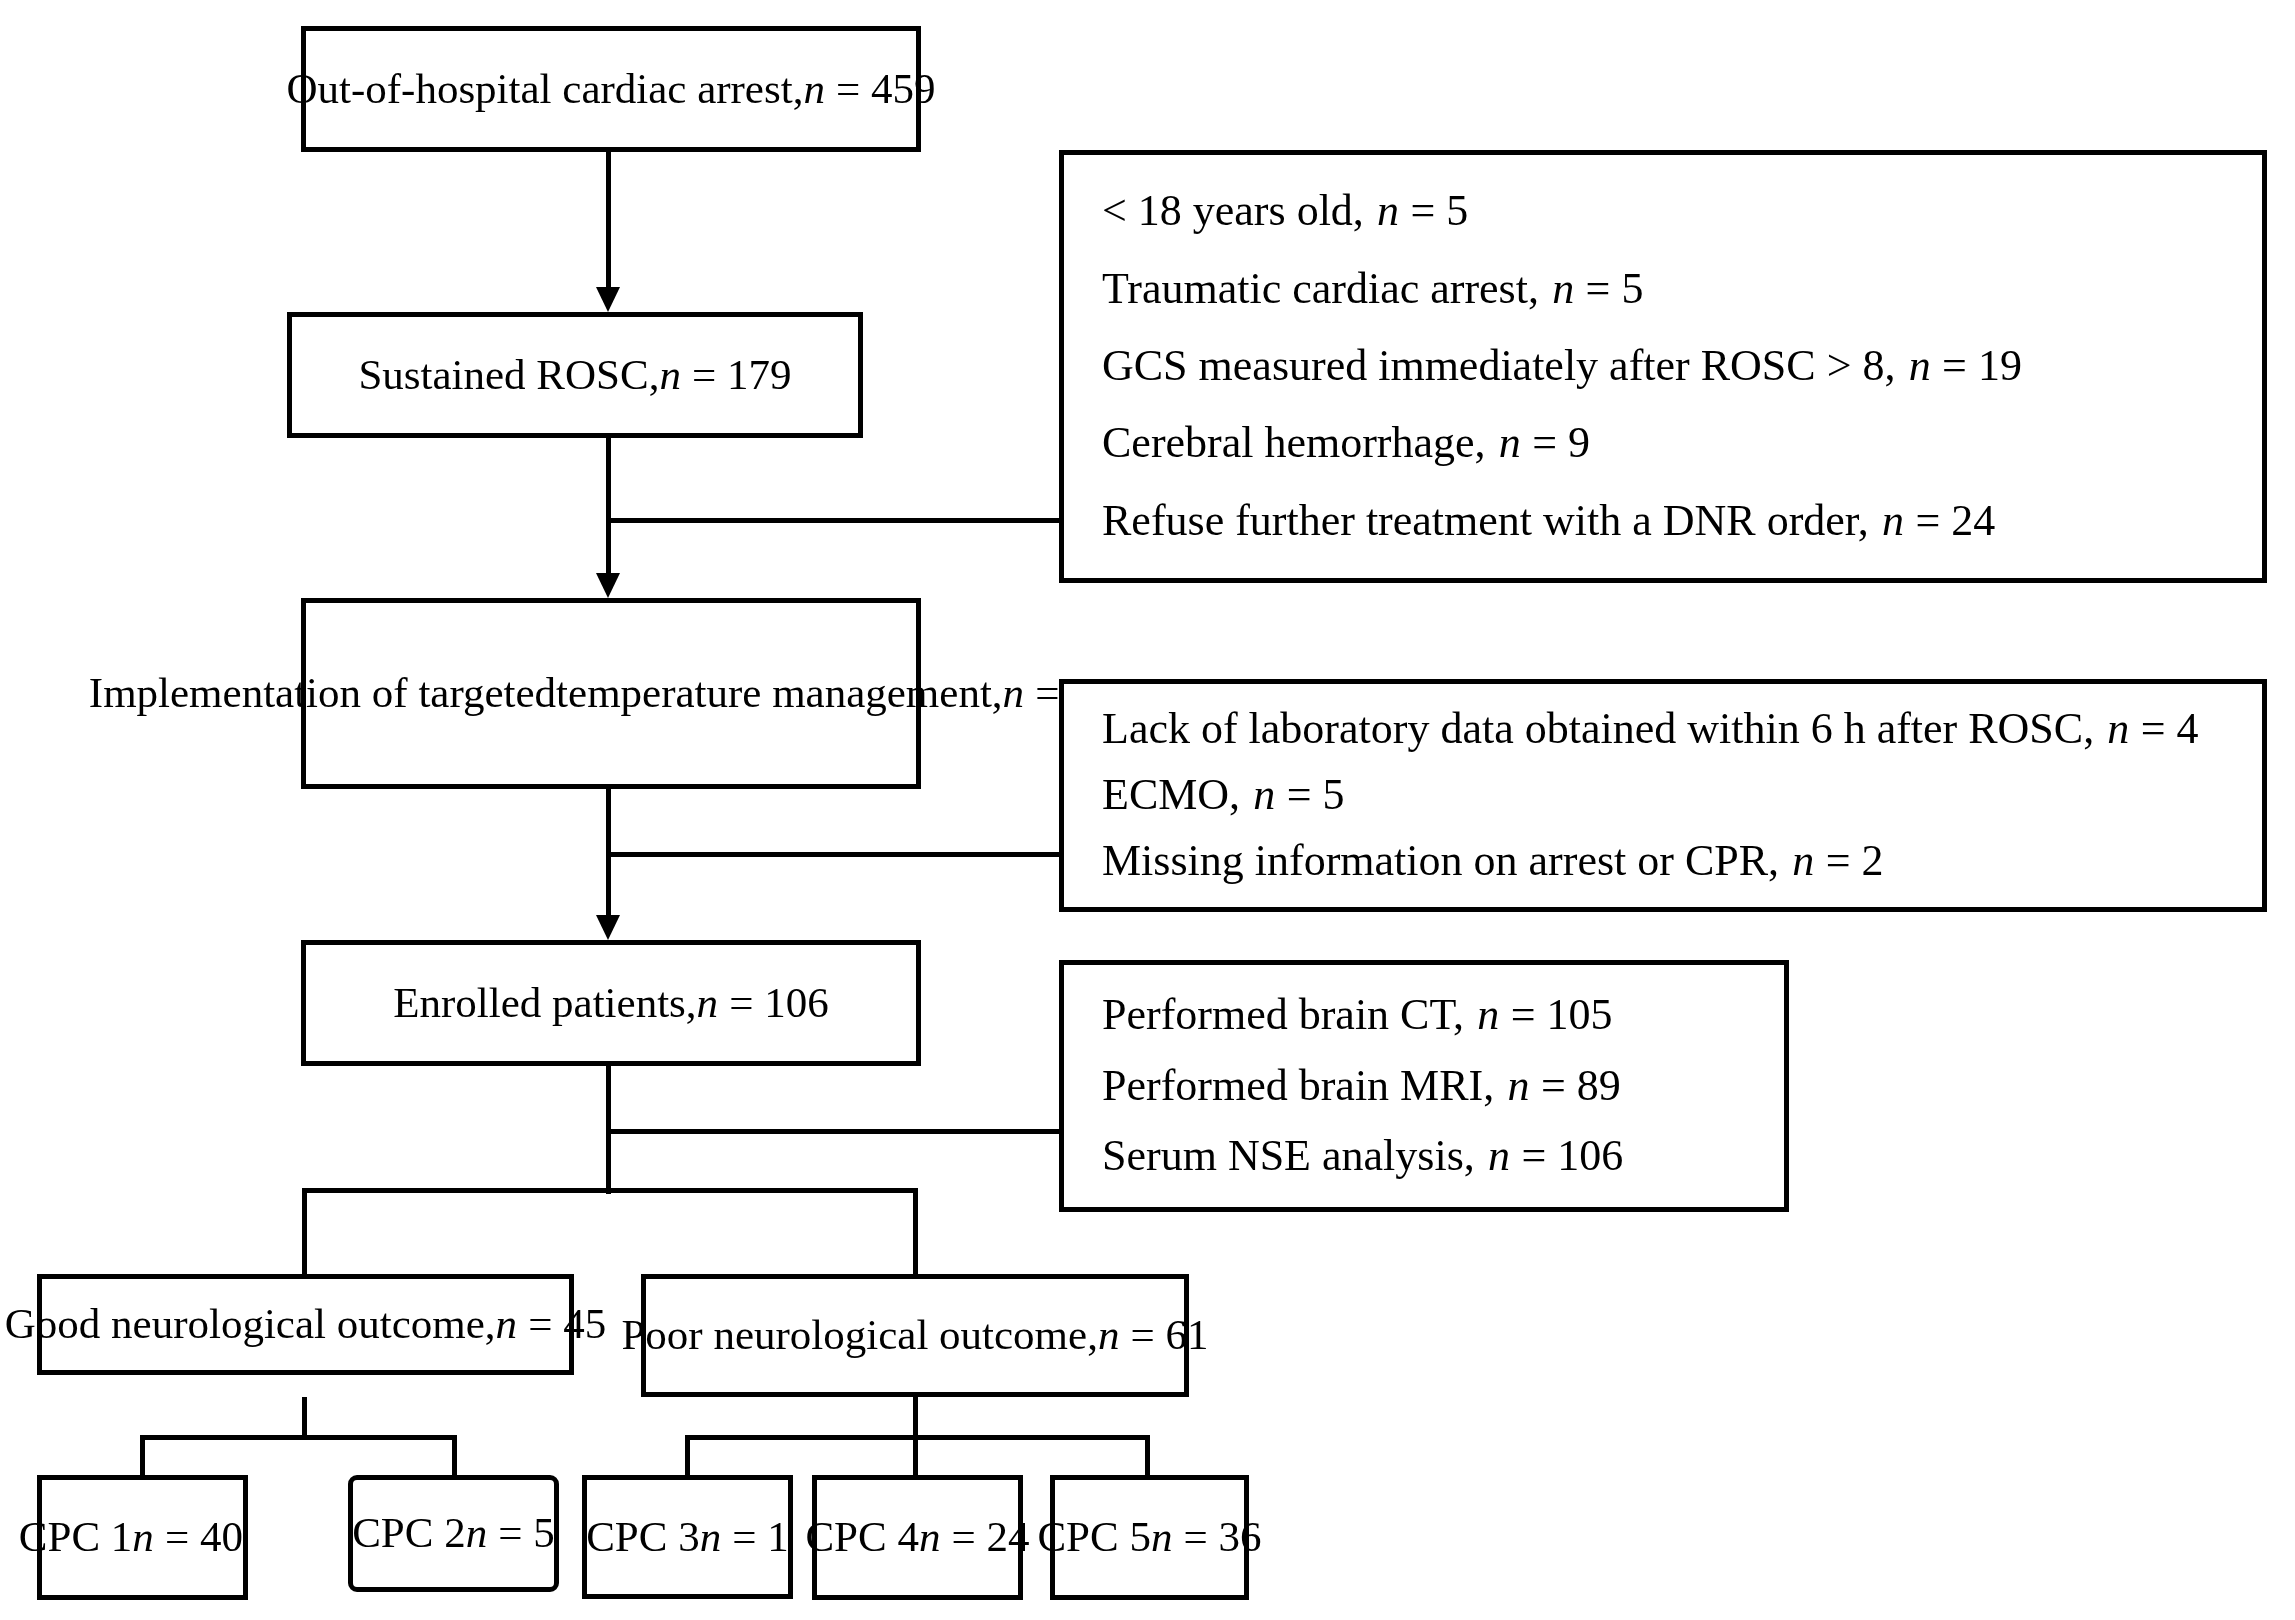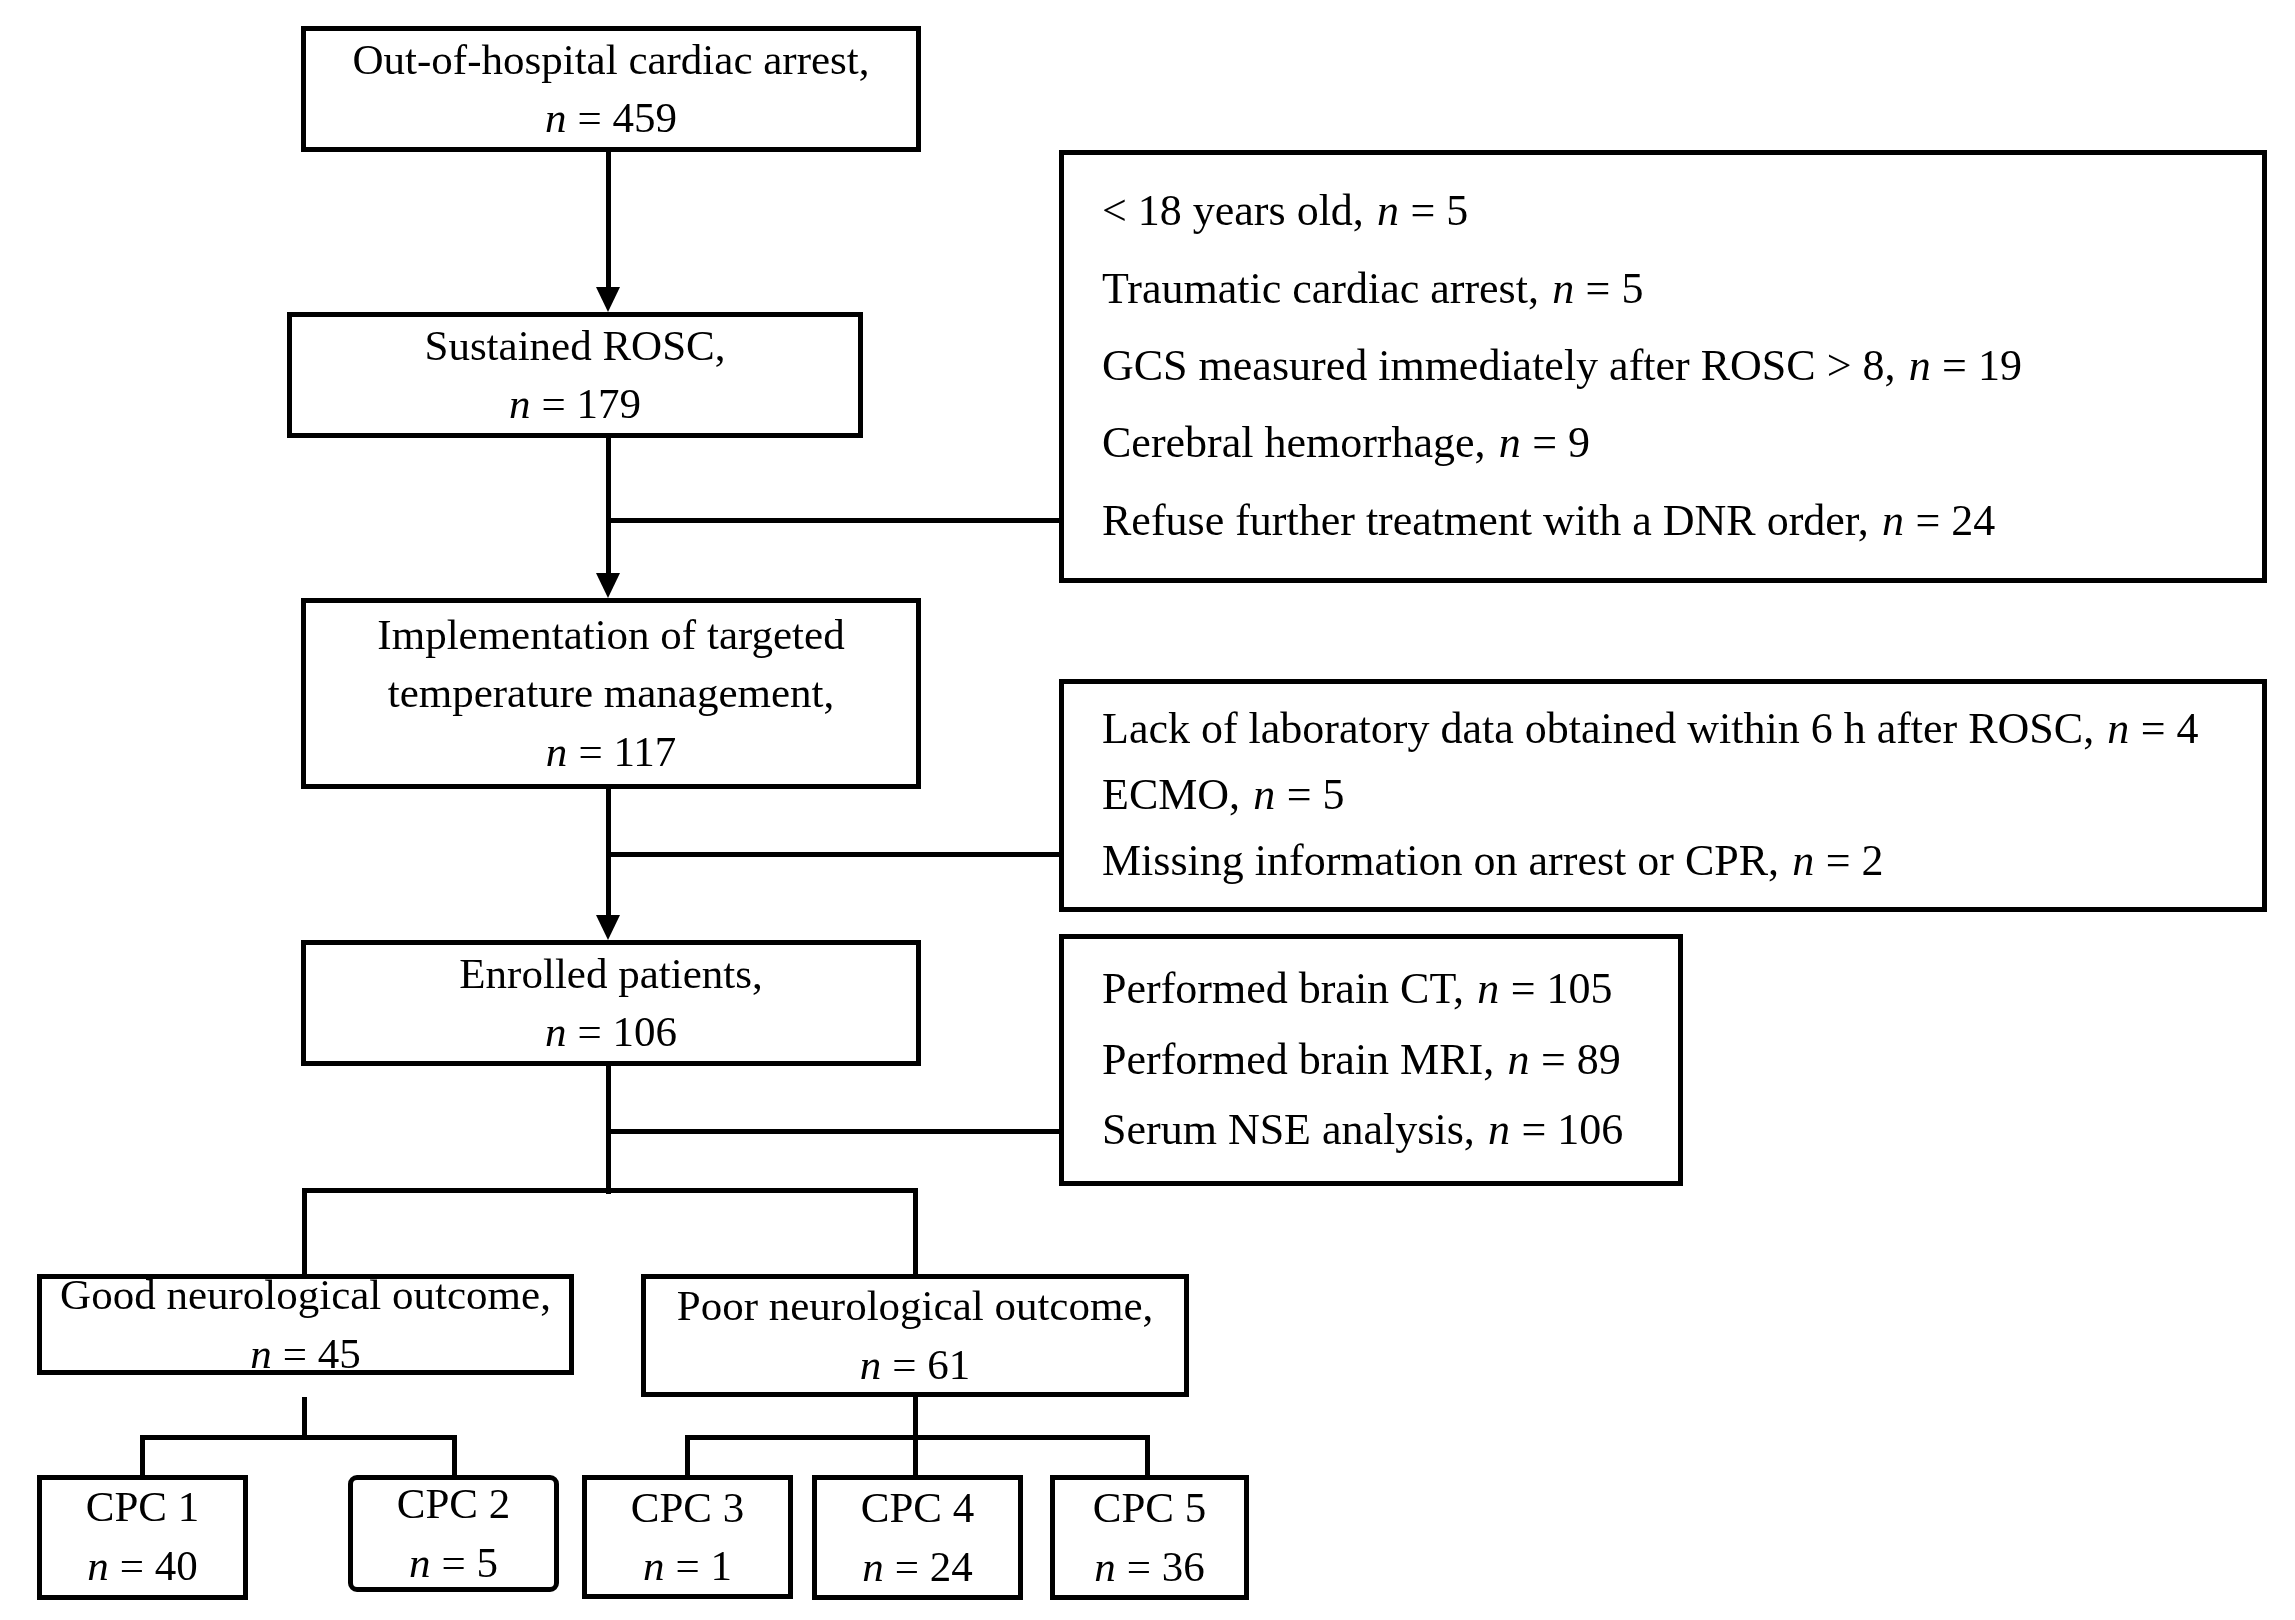--- a/index.html
+++ b/index.html
@@ -20,21 +20,21 @@
     background: #ffffff;
     overflow: hidden;
   }
   
   .box {
     position: absolute;
     box-sizing: border-box;
     border: 5.9px solid #000000;
     background: #ffffff;
     display: flex;
-    flex-direction: column;
+    flex-direction: row;
     align-items: center;
     justify-content: center;
     text-align: center;
     font-size: 43px;
     line-height: 1.36;
     white-space: nowrap;
   }
   
   .sbox {
     position: absolute;
@@ -136,21 +136,21 @@
     <div><span>Cerebral hemorrhage,</span><i class="nvar">n</i><span class="nval">= 9</span></div>
     <div><span>Refuse further treatment with a DNR order,</span><i class="nvar">n</i><span class="nval">= 24</span></div>
   </div>
 
   <div class="sbox" style="left:1059px; top:679px; width:1208px; height:233px;">
     <div><span>Lack of laboratory data obtained within 6 h after ROSC,</span><i class="nvar">n</i><span class="nval">= 4</span></div>
     <div><span>ECMO,</span><i class="nvar">n</i><span class="nval">= 5</span></div>
     <div><span>Missing information on arrest or CPR,</span><i class="nvar">n</i><span class="nval">= 2</span></div>
   </div>
 
-  <div class="sbox" style="left:1059px; top:934px; width:624px; height:252px;font-family:Liberation Serif, serif;">
+  <div class="sbox" style="left:1059px; top:960px; width:730px; height:252px;font-family:Liberation Serif, serif;">
     <div><span>Performed brain CT,</span><i class="nvar">n</i><span class="nval">= 105</span></div>
     <div><span>Performed brain MRI,</span><i class="nvar">n</i><span class="nval">= 89</span></div>
     <div><span>Serum NSE analysis,</span><i class="nvar">n</i><span class="nval">= 106</span></div>
   </div>
 
   <div class="line" style="left:606px; top:152px; width:5.1px; height:141px;"></div>
   <div class="arrowhead" style="left:596px; top:287px;"></div>
 
   <div class="line" style="left:606px; top:438px; width:5.1px; height:136px;"></div>
   <div class="arrowhead" style="left:596px; top:573px;"></div>

